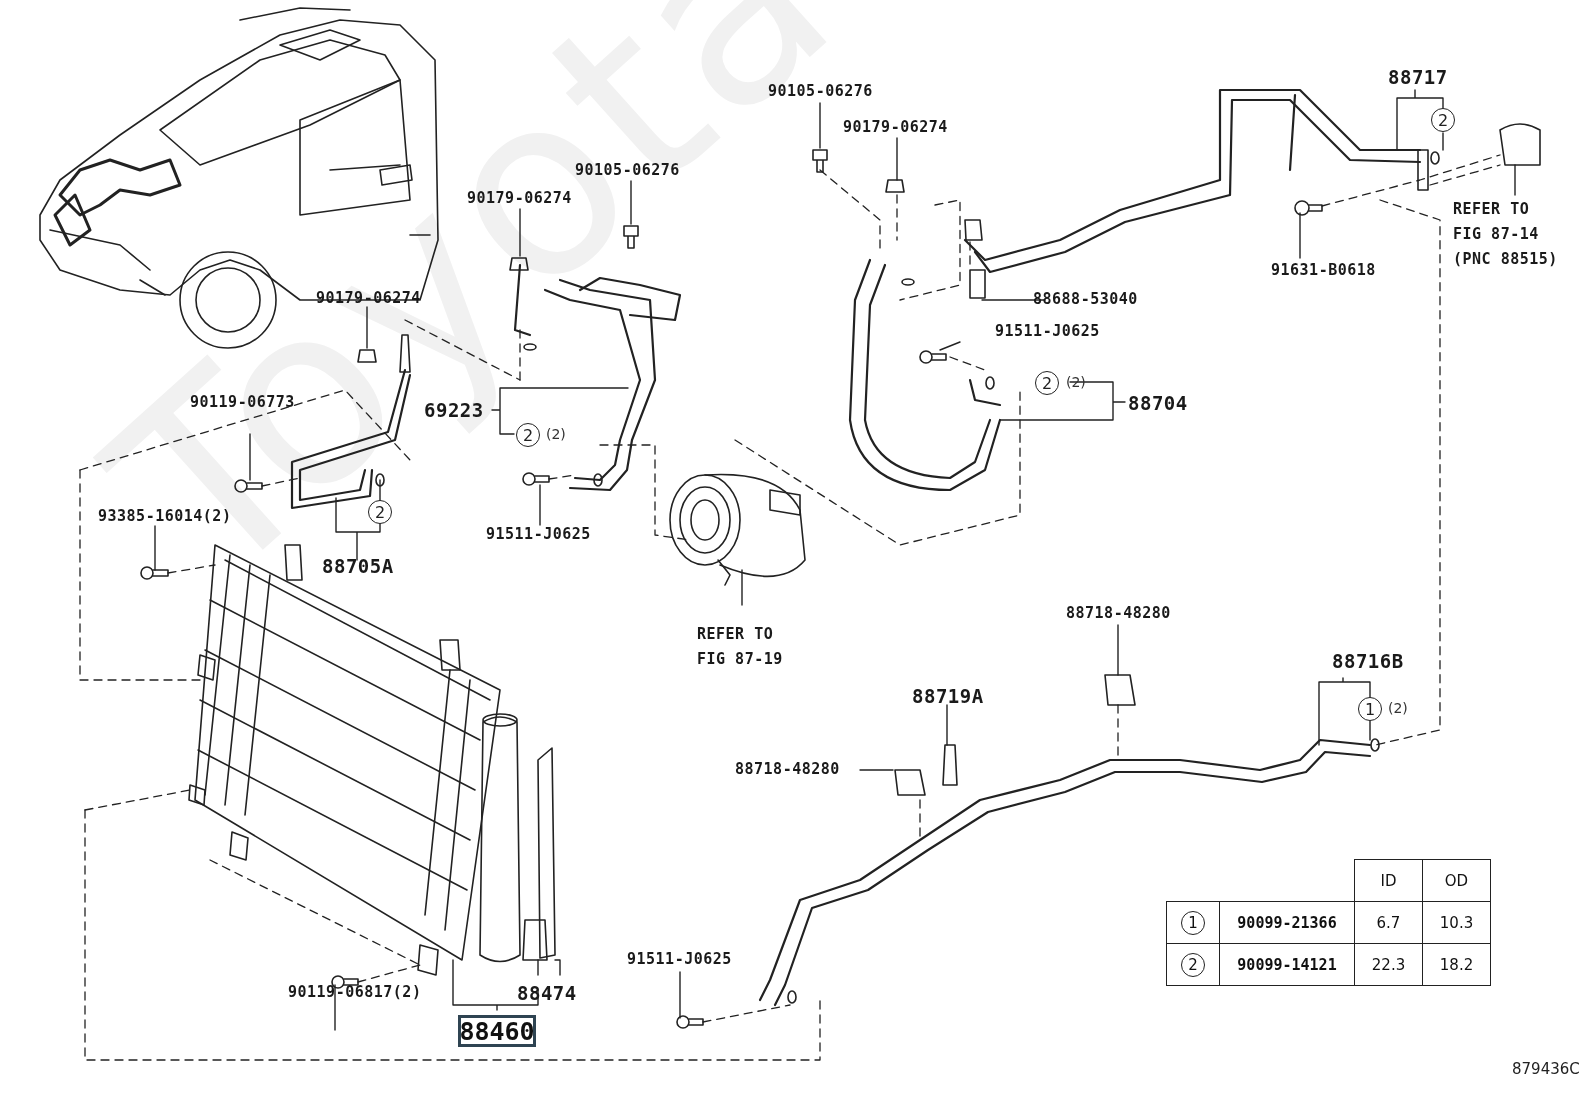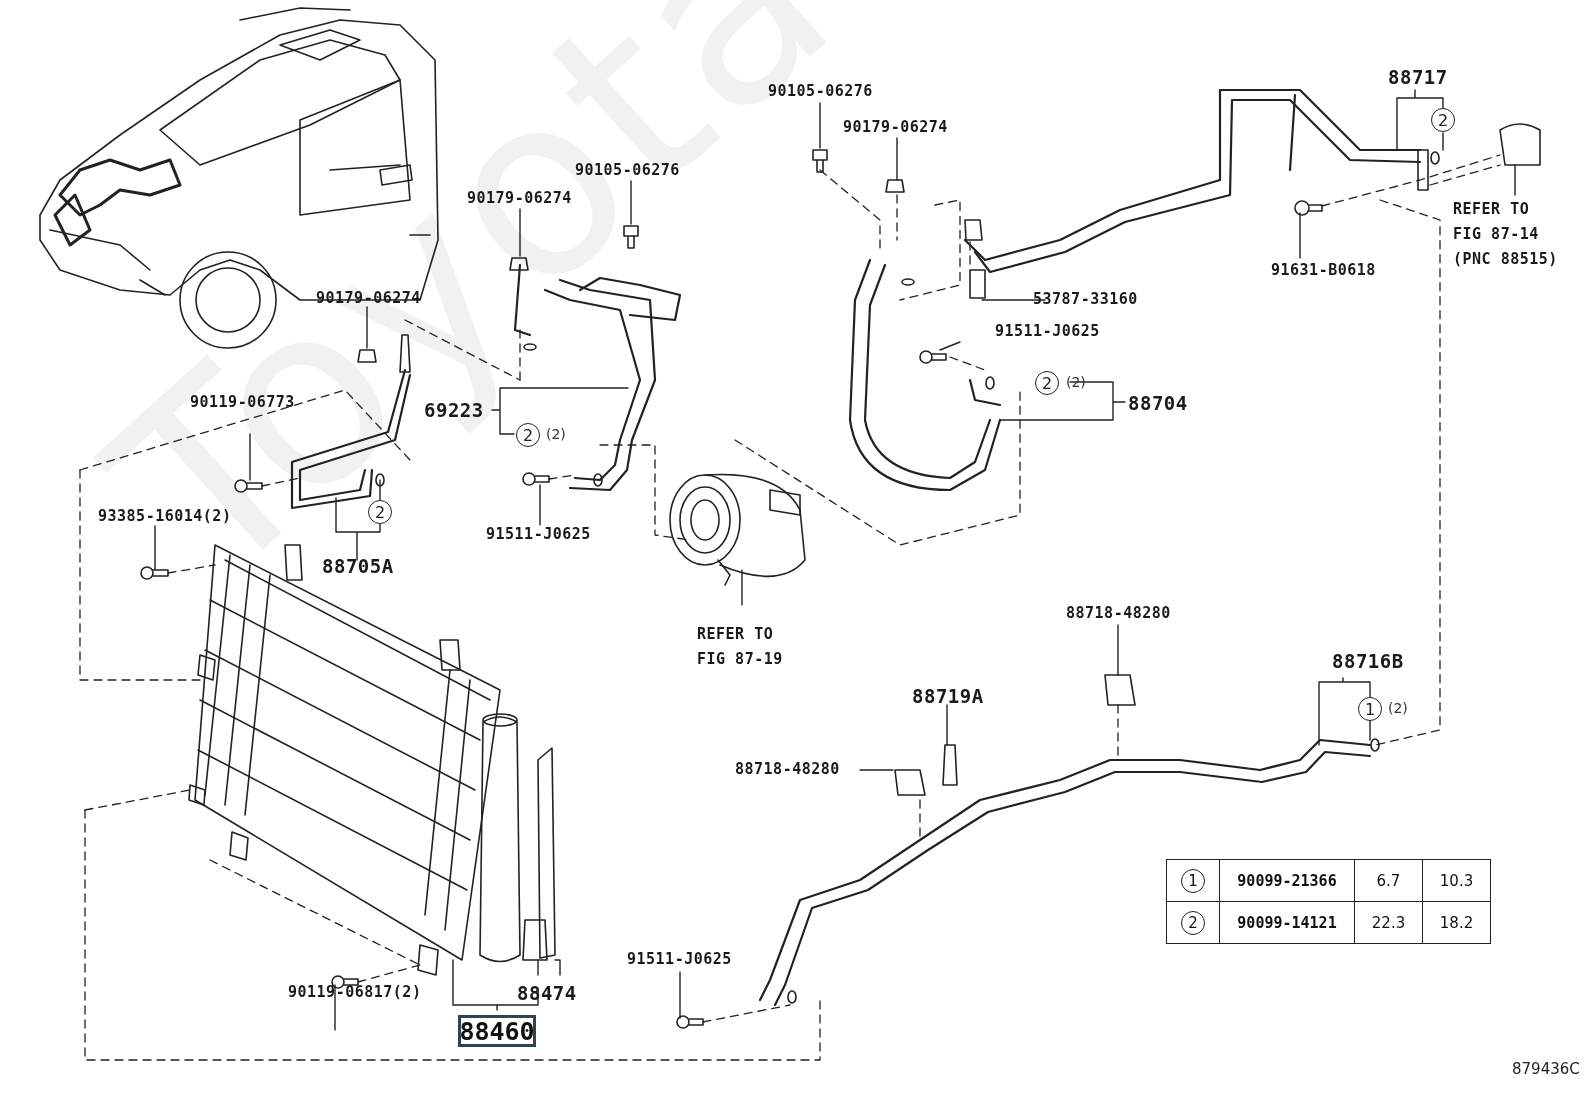--- a/index.html
+++ b/index.html
@@ -200,21 +200,21 @@
   <div class="lbl" style="left:467px;top:189px;">90179-06274</div>
   <div class="lbl" style="left:575px;top:161px;">90105-06276</div>
   <div class="lbl" style="left:316px;top:289px;">90179-06274</div>
   <div class="lbl" style="left:190px;top:393px;">90119-06773</div>
   <div class="lbl" style="left:98px;top:507px;">93385-16014(2)</div>
   <div class="lbl big" style="left:322px;top:555px;">88705A</div>
   <div class="lbl big" style="left:424px;top:399px;">69223</div>
   <div class="lbl" style="left:486px;top:525px;">91511-J0625</div>
   <div class="lbl" style="left:768px;top:82px;">90105-06276</div>
   <div class="lbl" style="left:843px;top:118px;">90179-06274</div>
-  <div class="lbl" style="left:1033px;top:290px;">53787-33160</div>
+  <div class="lbl" style="left:1033px;top:290px;">88688-53040</div>
   <div class="lbl" style="left:995px;top:322px;">91511-J0625</div>
   <div class="lbl big" style="left:1128px;top:392px;">88704</div>
   <div class="lbl big" style="left:1388px;top:66px;">88717</div>
   <div class="lbl" style="left:1247px;top:261px;margin-left:24px;">91631-B0618</div>
   <div class="lbl" style="left:1066px;top:604px;">88718-48280</div>
   <div class="lbl big" style="left:1332px;top:650px;">88716B</div>
   <div class="lbl big" style="left:912px;top:685px;">88719A</div>
   <div class="lbl" style="left:735px;top:760px;">88718-48280</div>
   <div class="lbl" style="left:627px;top:950px;">91511-J0625</div>
   <div class="lbl big" style="left:517px;top:982px;">88474</div>
@@ -231,20 +231,25 @@
   <div class="callout" style="left:516px;top:423px;">2</div>
   <div class="qty" style="left:546px;top:426px;">(2)</div>
   <div class="callout" style="left:1035px;top:371px;">2</div>
   <div class="qty" style="left:1066px;top:374px;">(2)</div>
   <div class="callout" style="left:1431px;top:108px;">2</div>
   <div class="callout" style="left:1358px;top:697px;">1</div>
   <div class="qty" style="left:1388px;top:700px;">(2)</div>
 
   <table id="sizetable">
     <tbody>
+    <tr>
+      <td class="blank" colspan="2"></td>
+      <td class="num">ID</td>
+      <td class="num">OD</td>
+    </tr>
     <tr>
       <td class="sym"><span class="tcirc">1</span></td>
       <td class="pn">90099-21366</td>
       <td class="num">6.7</td>
       <td class="num">10.3</td>
     </tr>
     <tr>
       <td class="sym"><span class="tcirc">2</span></td>
       <td class="pn">90099-14121</td>
       <td class="num">22.3</td>

